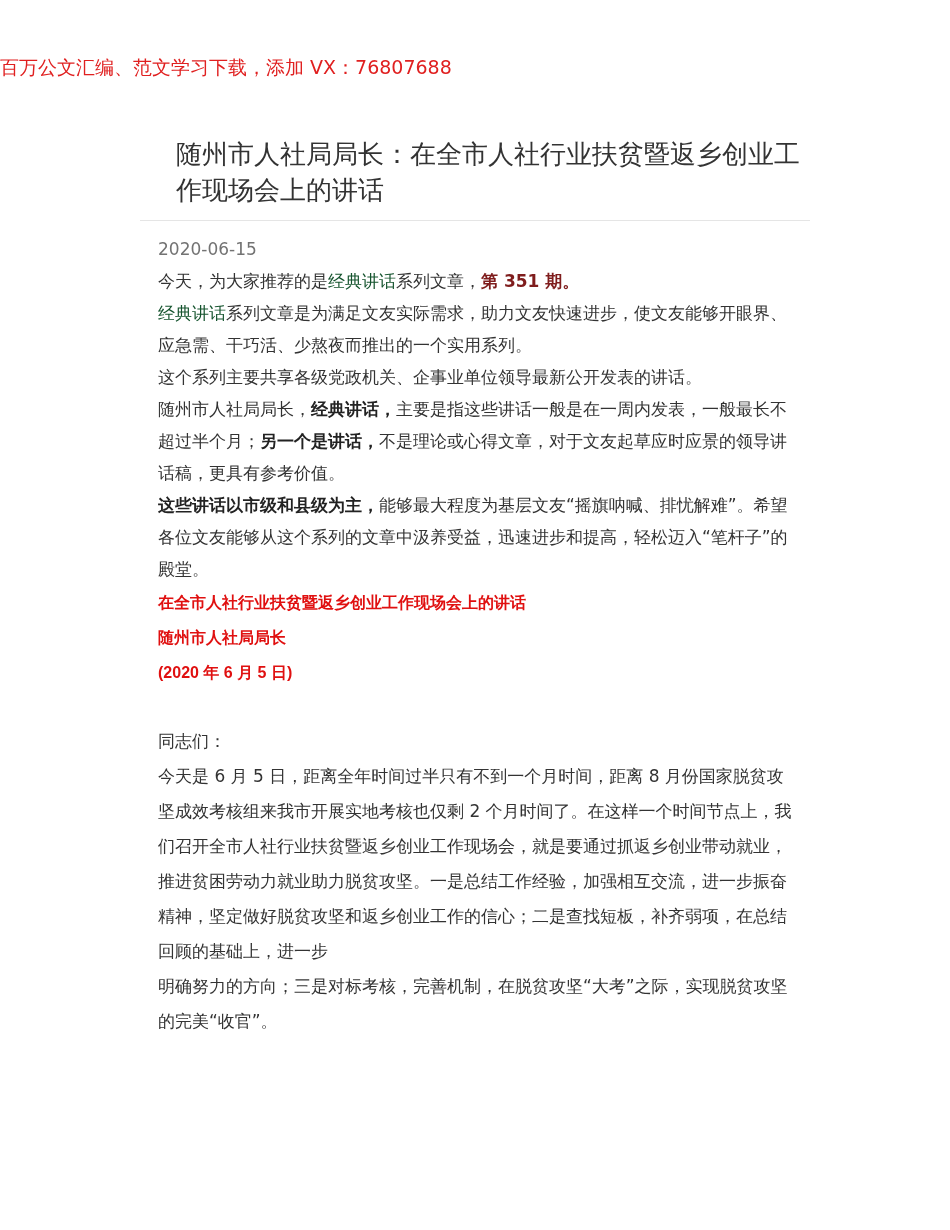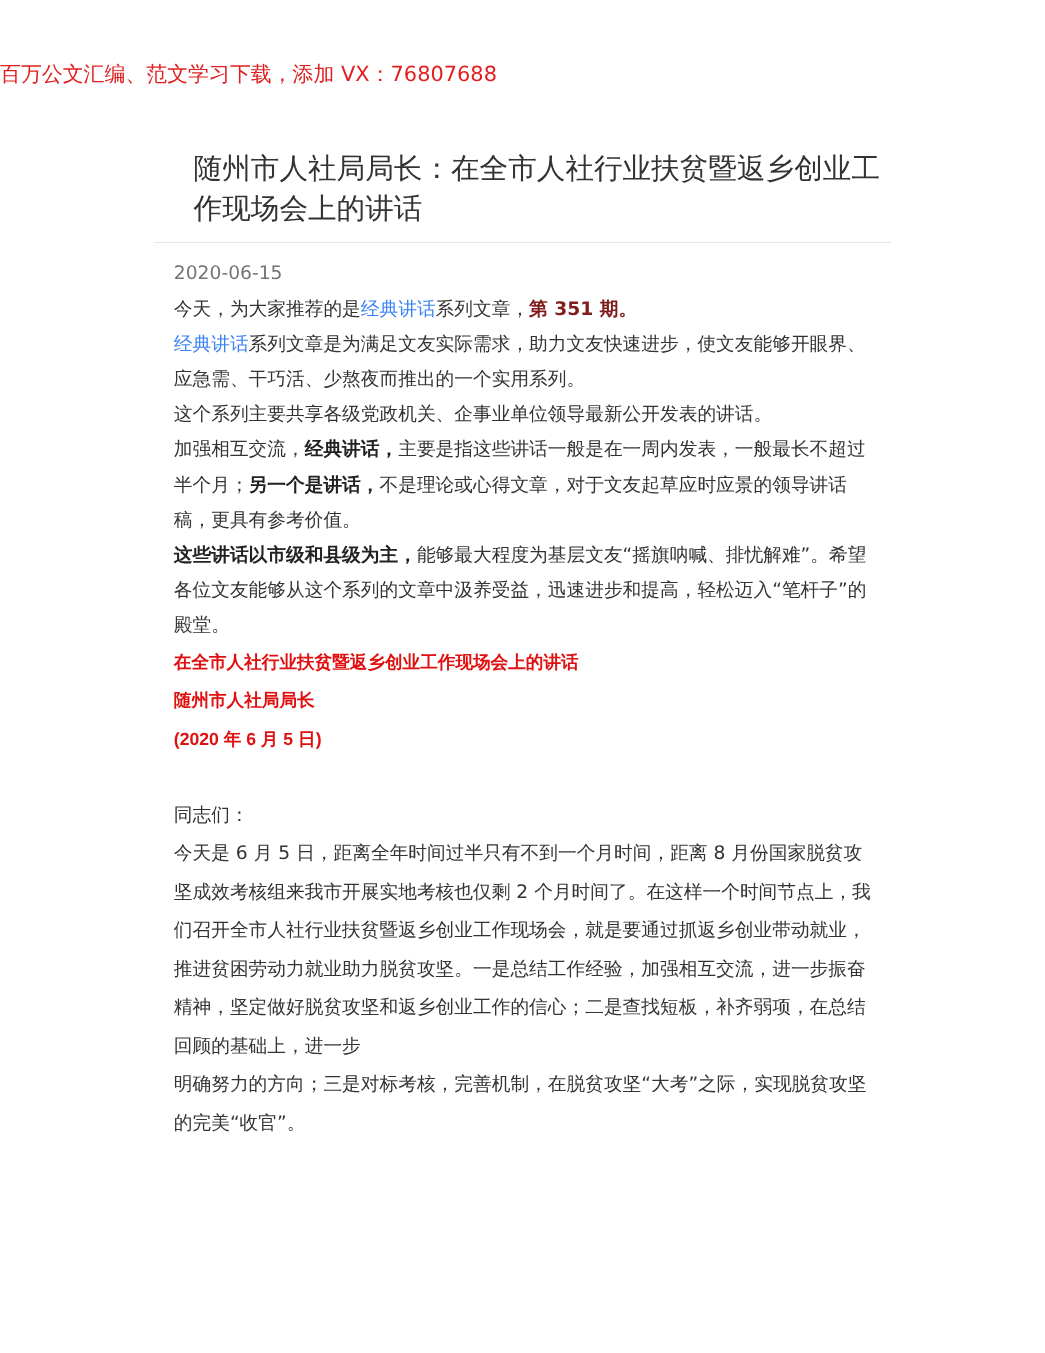--- a/index.html
+++ b/index.html
@@ -7,21 +7,21 @@
          font-family: "DejaVu Sans", "Liberation Sans", sans-serif; color: #333333; }
   .banner { position: absolute; top: 55px; left: 0; width: 776px; 
             color: #e02020; font-size: 19px; letter-spacing: 0px; }
   .title { position: absolute; left: 158px; top: 136px; width: 640px;
            font-size: 26px; line-height: 36px; color: #333333; margin-left: 18px; }
   .divider { position: absolute; left: 140px; top: 220px; width: 670px; height: 1px; background: #e5e5e5; }
   .date { position: absolute; left: 158px; top: 239px; font-size: 17px; color: #737373; }
   .content { position: absolute; left: 158px; top: 265px; width: 636px; font-size: 17px; color: #333333; }
   .p1 { line-height: 32px; margin: 0; }
   .p2 { line-height: 35px; margin: 0; }
-  .gray { color: #3b82f6; }
+  .gray { color: #14532d; }
   .red-b { color: #7f1d1d; font-weight: bold; }
   .b { font-weight: bold; color: #222; }
   .center-red { text-align: left; color: #e01010; font-weight: bold; font-size: 16px;
                 line-height: 35px; margin: 0; font-family: "Liberation Sans", "DejaVu Sans", sans-serif; }
   .spacer { height: 34px; }
 </style>
 </head>
 <body>
 
 <div class="banner">百万公文汇编、范文学习下载，添加 VX：76807688</div>
@@ -32,21 +32,21 @@
 
 <div class="content">
   <p class="p1">
     <span>今天，为大家推荐的是</span><span class="gray">经典讲话</span><span>系列文章，</span><span class="red-b">第 351 期。</span>
   </p>
   <p class="p1">
     <span class="gray">经典讲话</span><span>系列文章是为满足文友实际需求，助力文友快速进步，使文友能够开眼界、应急需、干巧活、少熬夜而推出的一个实用系列。</span>
   </p>
   <p class="p1">这个系列主要共享各级党政机关、企事业单位领导最新公开发表的讲话。</p>
   <p class="p1">
-    <span>加强相互交流，</span><span class="b">经典讲话，</span><span>主要是指这些讲话一般是在一周内发表，一般最长不超过半个月；</span><span class="b">另一个是讲话，</span><span>不是理论或心得文章，对于文友起草应时应景的领导讲话稿，更具有参考价值。</span>
+    <span>随州市人社局局长，</span><span class="b">经典讲话，</span><span>主要是指这些讲话一般是在一周内发表，一般最长不超过半个月；</span><span class="b">另一个是讲话，</span><span>不是理论或心得文章，对于文友起草应时应景的领导讲话稿，更具有参考价值。</span>
   </p>
   <p class="p1">
     <span class="b">这些讲话以市级和县级为主，</span><span>能够最大程度为基层文友“摇旗呐喊、排忧解难”。希望各位文友能够从这个系列的文章中汲养受益，迅速进步和提高，轻松迈入“笔杆子”的殿堂。</span>
   </p>
 
   <p class="center-red">在全市人社行业扶贫暨返乡创业工作现场会上的讲话</p>
   <p class="center-red">随州市人社局局长</p>
   <p class="center-red">(2020 年 6 月 5 日)</p>
   <div class="spacer"></div>
 

